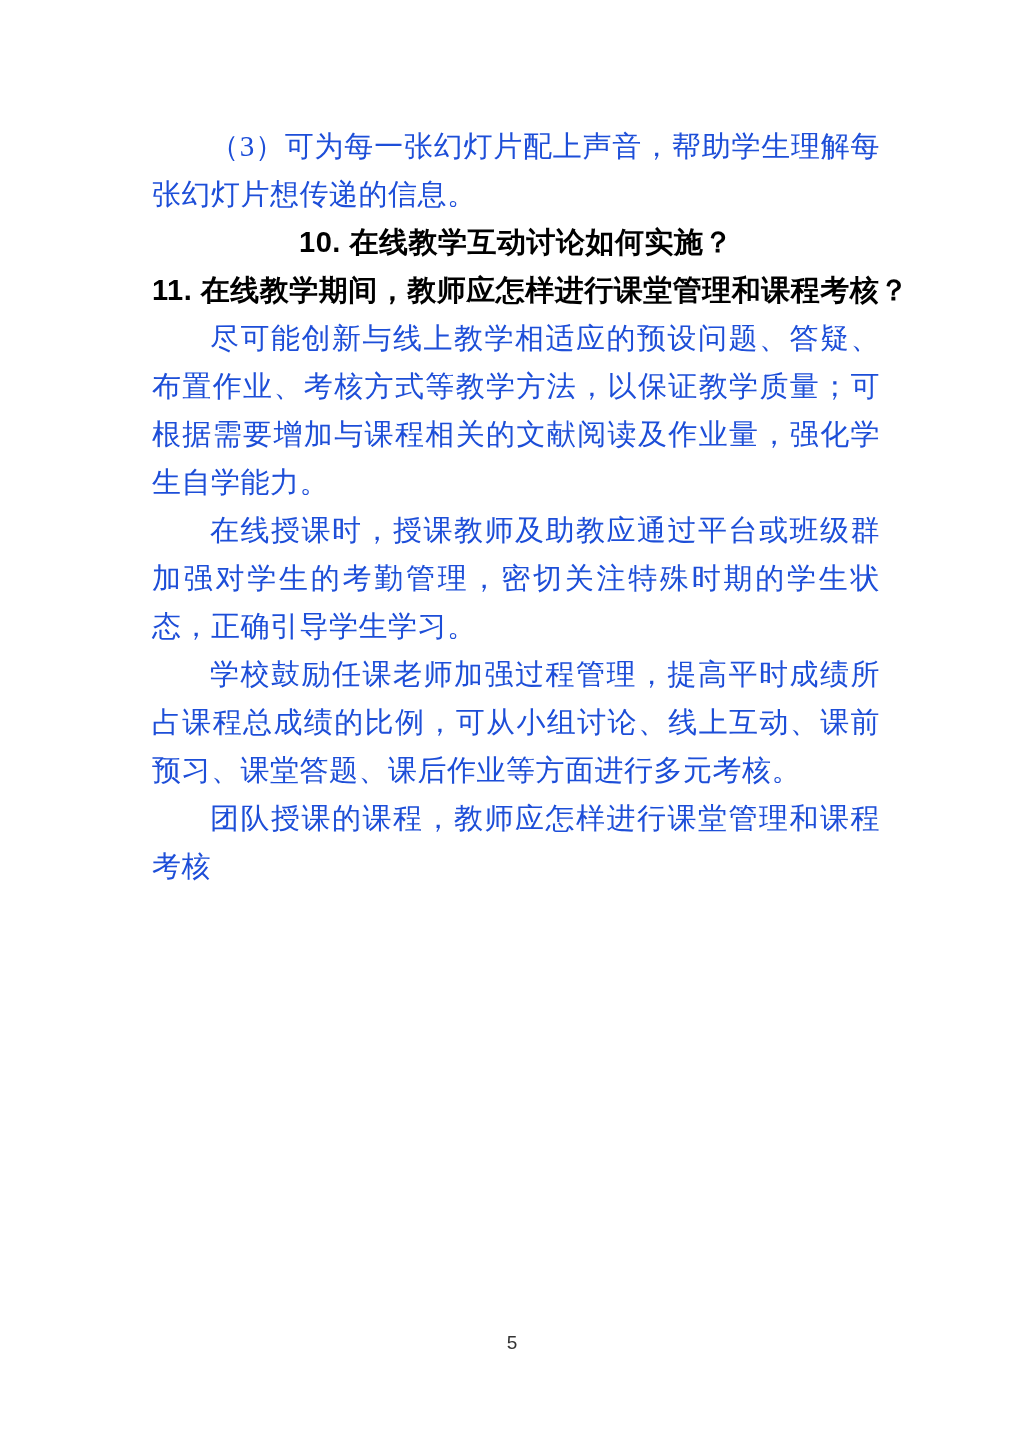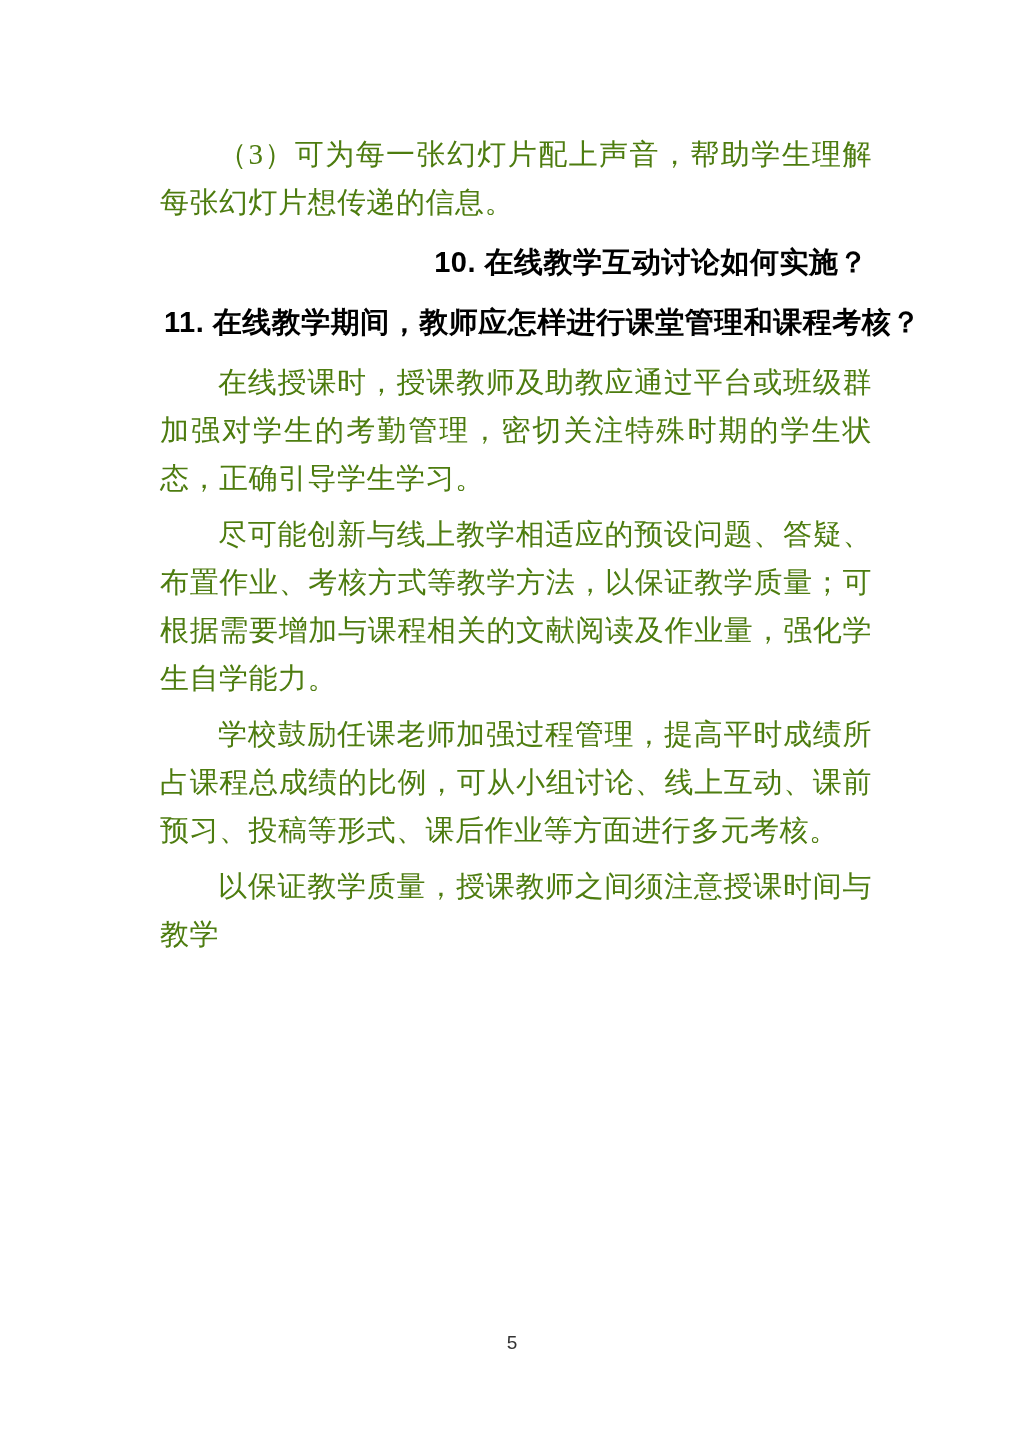--- a/index.html
+++ b/index.html
@@ -18,37 +18,37 @@
     font-family: "Liberation Serif", "DejaVu Serif", serif;
     color: #111111;
   }
   .content {
     position: absolute;
     left: 152px;
     top: 122px;
     width: 728px;
   }
   .content p.paragraph {
-    margin: 8px;
+    margin: 0;
     font-size: 29px;
     line-height: 48px;
     text-align: justify;
     text-justify: inter-ideograph;
     text-indent: 2em;
-    color: #4d7c0f;
+    color: #1d4ed8;
     letter-spacing: 0.5px;
   }
   .content h2.heading {
-    margin: 12px;
+    margin: 0;
     font-size: 29px;
     line-height: 48px;
     font-weight: bold;
     font-family: "Liberation Sans", "DejaVu Sans", sans-serif;
     color: #000000;
-    text-align: right;
+    text-align: center;
     text-indent: 0;
     letter-spacing: 0.5px;
     white-space: nowrap;
   }
   .footer {
     position: absolute;
     left: 0;
     top: 1332px;
     width: 100%;
     text-align: center;
@@ -58,19 +58,19 @@
   }
 </style>
 </head>
 <body>
 
 <div class="page">
   <div class="content">
       <p class="paragraph">（3）可为每一张幻灯片配上声音，帮助学生理解每张幻灯片想传递的信息。</p>
       <h2 class="heading">10. 在线教学互动讨论如何实施？</h2>
       <h2 class="heading">11. 在线教学期间，教师应怎样进行课堂管理和课程考核？</h2>
+      <p class="paragraph">尽可能创新与线上教学相适应的预设问题、答疑、布置作业、考核方式等教学方法，以保证教学质量；可根据需要增加与课程相关的文献阅读及作业量，强化学生自学能力。</p>
       <p class="paragraph">在线授课时，授课教师及助教应通过平台或班级群加强对学生的考勤管理，密切关注特殊时期的学生状态，正确引导学生学习。</p>
-      <p class="paragraph">尽可能创新与线上教学相适应的预设问题、答疑、布置作业、考核方式等教学方法，以保证教学质量；可根据需要增加与课程相关的文献阅读及作业量，强化学生自学能力。</p>
-      <p class="paragraph">学校鼓励任课老师加强过程管理，提高平时成绩所占课程总成绩的比例，可从小组讨论、线上互动、课前预习、投稿等形式、课后作业等方面进行多元考核。</p>
-      <p class="paragraph">以保证教学质量，授课教师之间须注意授课时间与教学</p>
+      <p class="paragraph">学校鼓励任课老师加强过程管理，提高平时成绩所占课程总成绩的比例，可从小组讨论、线上互动、课前预习、课堂答题、课后作业等方面进行多元考核。</p>
+      <p class="paragraph">团队授课的课程，教师应怎样进行课堂管理和课程考核</p>
     </div>
   <div class="footer">5</div>
 </div>
 
 </body></html>

